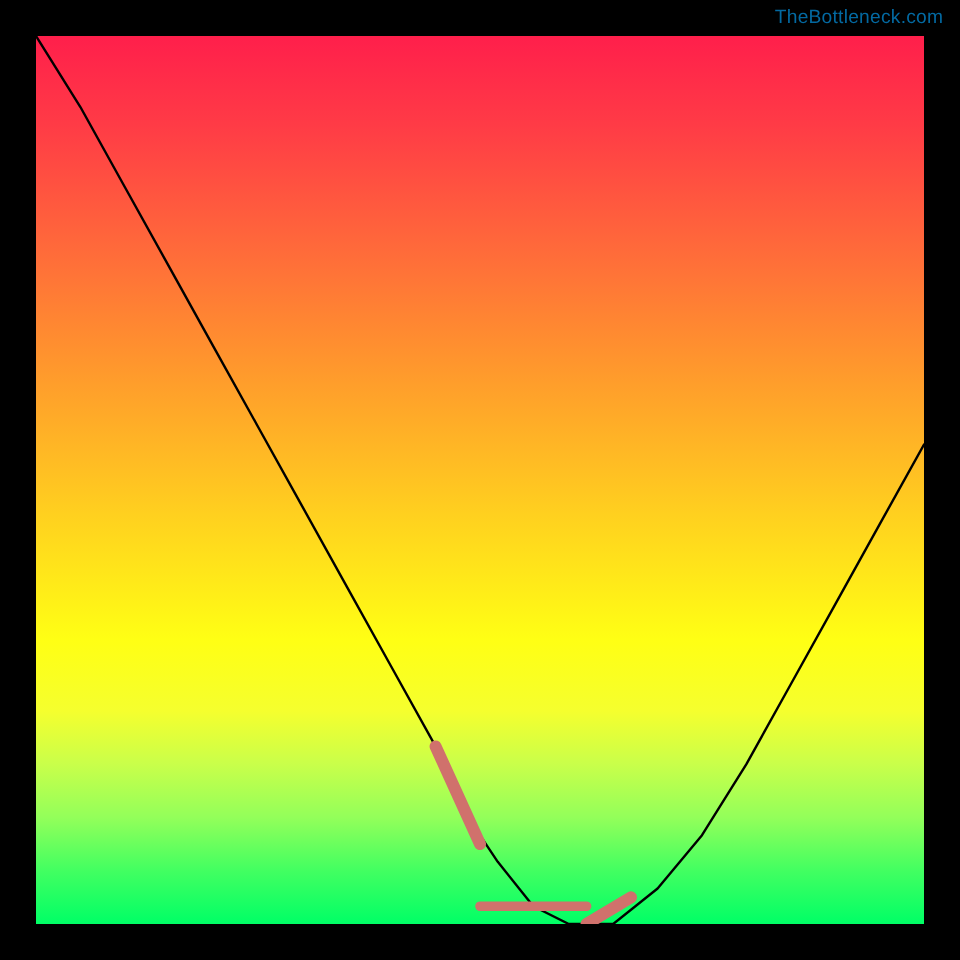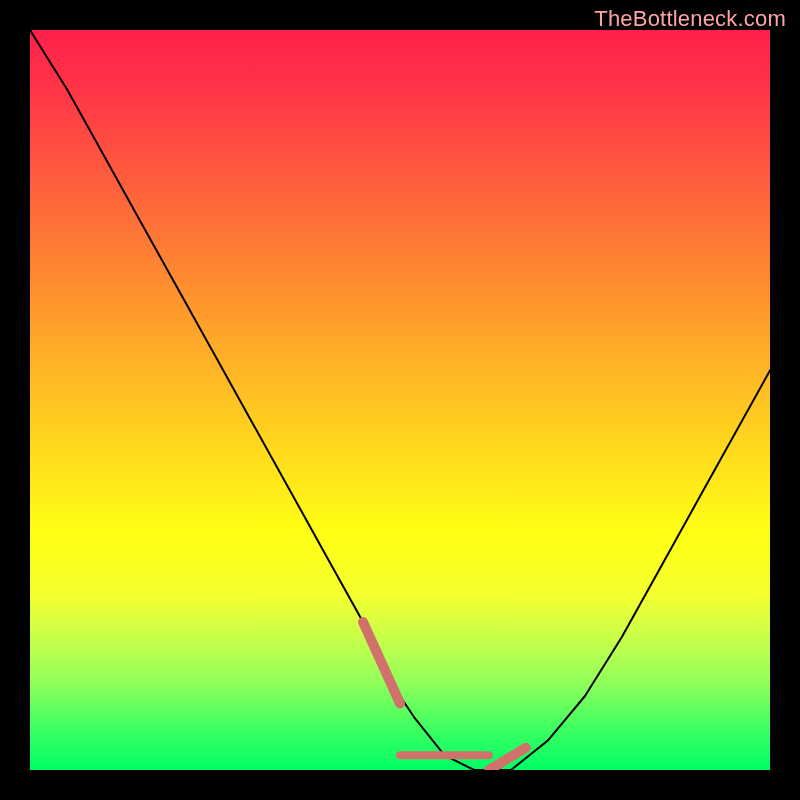--- a/index.html
+++ b/index.html
@@ -1,16 +1,16 @@
 <!DOCTYPE html>
 <html><head>
 <meta charset="utf-8">
 <style>
   html,body{margin:0;padding:0;width:800px;height:800px;background:#000;overflow:hidden;font-family:Arial,Helvetica,sans-serif}
-  .watermark{position:absolute;top:6px;right:14px;color:#fca5a5;font-size:22px;font-weight:400;letter-spacing:.2px;user-select:none}
+  .watermark{position:absolute;top:6px;right:14px;color:#0369a1;font-size:16px;font-weight:400;letter-spacing:.2px;user-select:none}
   .plot{position:absolute;left:30px;top:30px;width:740px;height:740px}
   .plot-bg{position:absolute;inset:0;
     background:linear-gradient(to bottom,
       #ff1f4b 0%,
       #ff3b46 10%,
       #ff6a3a 24%,
       #ff9a2c 38%,
       #ffd41e 55%,
       #ffff14 68%,
       #f5ff2e 76%,

